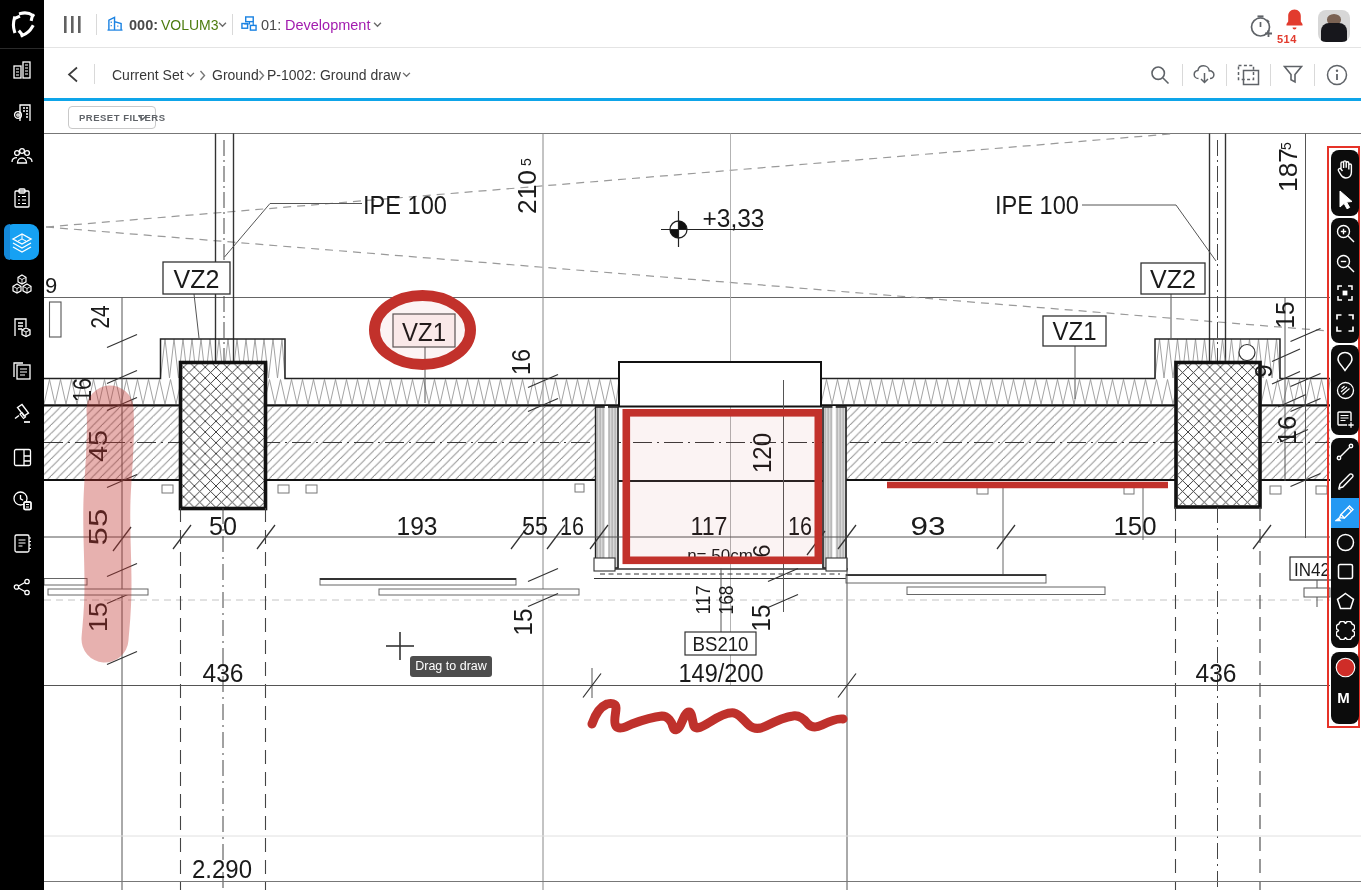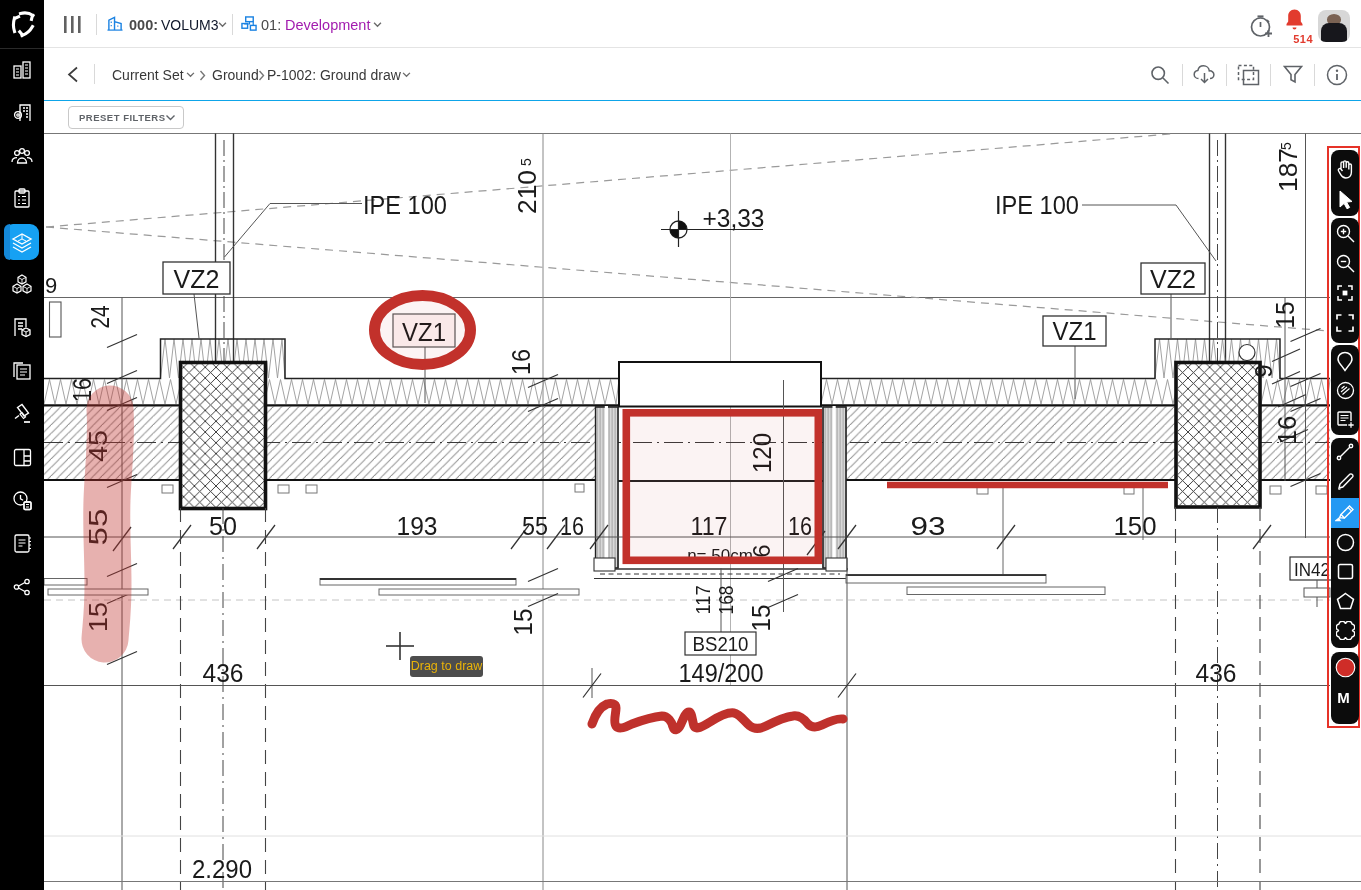--- a/index.html
+++ b/index.html
@@ -1,21 +1,21 @@
 <!DOCTYPE html>
 <html><head>
 <meta charset="utf-8">
 <style>
   * { margin:0; padding:0; box-sizing:border-box; }
   html,body { width:1361px; height:890px; overflow:hidden; background:#fff;
     font-family:"Liberation Sans", sans-serif; }
   #topbar { position:absolute; left:0; top:0; width:1361px; height:48px; z-index:2;
     background:#fff; border-bottom:1px solid #e4e4e4; }
   #crumbbar { position:absolute; left:0; top:48px; width:1361px; height:53px; z-index:2;
-    background:#fff; border-bottom:1px solid #0ea5e9; }
+    background:#fff; border-bottom:3px solid #0ea5e9; }
   #sidebar { position:absolute; left:0; top:0; width:44px; height:890px; background:#000; z-index:5; }
   #canvas { position:absolute; left:44px; top:101px; width:1317px; height:789px; background:#fff; }
   .sep { display:inline-block; width:1px; background:#d9d9d9; vertical-align:middle; }
   .icn { display:inline-block; vertical-align:middle; }
 </style>
 </head>
 <body>
 
 <div id="sidebar">
 
@@ -125,21 +125,21 @@
       <rect x="14" y="0" width="2.6" height="17" fill="#616161"></rect>
   </svg>
   <div class="sep" style="position:absolute;left:96px;top:14px;height:21px"></div>
 
   <svg class="icn" style="position:absolute;left:107px;top:15px" width="16" height="17" viewBox="0 0 17 17" fill="none" stroke="#1a82e2" stroke-width="1.5">
     <path d="M2 15.5V5l6-3v13.5M8 6.5l7 2v7"></path>
       <path d="M0.5 15.5h16" stroke-width="1.3"></path>
     <path d="M4.5 6.5v1.5M4.5 10v1.5M11.5 10.5v1.5" stroke-width="1.2"></path>
   </svg>
   <span style="position:absolute;left:129px;top:17px;font-size:14.5px;font-weight:bold;color:#4a4a4a">000:</span>
-  <span style="position:absolute;left:161px;top:17px;font-size:14px;color:#0f172a">VOLUM3</span>
+  <span style="position:absolute;left:161px;top:17px;font-size:14px;color:#4d7c0f">VOLUM3</span>
   <svg class="icn" style="position:absolute;left:218px;top:22px" width="9" height="6" viewBox="0 0 10 7" fill="none" stroke="#6b6b6b" stroke-width="1.6">
       <path d="M1 1l4 4 4-4"></path>
     </svg>
   <div class="sep" style="position:absolute;left:232px;top:14px;height:21px"></div>
 
   <svg class="icn" style="position:absolute;left:241px;top:16px" width="16" height="16" viewBox="0 0 17 17" fill="none" stroke="#1a82e2" stroke-width="1.5">
     <rect x="5" y="1" width="8" height="5"></rect>
       <rect x="1" y="8" width="6" height="5"></rect>
       <rect x="10" y="10" width="6" height="5"></rect>
     <path d="M9 6v2.5H4V8M13 6v4" stroke-width="1.3"></path>
@@ -155,21 +155,21 @@
       <path d="M12.5 9v5"></path>
       <path d="M9.5 3.5h6" stroke-width="2.2"></path>
       <path d="M19 7l2 2"></path>
     <path d="M20.5 17v7M17 20.5h7" stroke-width="1.8"></path>
   </svg>
 
   <svg class="icn" style="position:absolute;left:1284px;top:8px" width="21" height="22" viewBox="0 0 21 22">
     <path d="M10.5 1.5c-4 0-6.3 3-6.3 6.5v5.5L2.5 16v1.5h16V16l-1.7-2.5V8c0-3.5-2.3-6.5-6.3-6.5z" fill="#e23b2e"></path>
     <path d="M8.5 19.5a2 2 0 004 0z" fill="#e23b2e"></path>
   </svg>
-  <div style="position:absolute;left:1277px;top:33px;width:36px;text-align:right;font-size:11px;font-weight:bold;color:#e23b2e;letter-spacing:0.5px">514</div>
+  <div style="position:absolute;left:1277px;top:33px;width:36px;text-align:left;font-size:11px;font-weight:bold;color:#e23b2e;letter-spacing:0.5px">514</div>
 
   <div style="position:absolute;left:1318px;top:10px;width:32px;height:32px;border-radius:8px;background:#d7d7d7;overflow:hidden">
     <div style="position:absolute;left:9px;top:4px;width:14px;height:11px;border-radius:50% 50% 45% 45%;background:#7a6253"></div>
     <div style="position:absolute;left:3px;top:13px;width:26px;height:22px;border-radius:8px 8px 0 0;background:#17171c"></div>
   </div>
 </div>
 
 <div id="crumbbar">
 
   <svg class="icn" style="position:absolute;left:66px;top:18px" width="14" height="17" viewBox="0 0 14 17" fill="none" stroke="#3c3c3c" stroke-width="1.7">
@@ -704,21 +704,21 @@
         <path d="M592,724 C595,715 600,707 607,704 C611,703 616,703 616,708 C616,714 613,722 616,726 C619,730 626,727 632,724 C640,721 652,717 662,716 C668,716 672,722 673,727 C674,731 678,731 681,724 C684,717 686,712 689,712 C692,712 692,720 694,726 C696,730 702,727 710,722 C718,717 728,712 734,713 C740,714 744,721 750,726 C754,729 760,729 766,726 C774,722 784,717 793,716 C799,715 804,719 808,724 C811,727 816,728 822,725 C828,722 836,718 843,719" fill="none" stroke="#bf312c" stroke-width="9" stroke-linecap="round"></path>
       </g>
 
 <g stroke="#333" stroke-width="1.6">
         <line x1="386" y1="646" x2="414" y2="646"></line>
         <line x1="400" y1="632" x2="400" y2="660"></line>
       </g>
 </svg>
 </div>
 
-<div style="position:absolute;left:68px;top:106px;width:116px;height:23px;border:1px solid #c9c9c9;border-radius:4px;background:#fff;color:#5f6368;font-size:9.5px;font-weight:bold;letter-spacing:0.5px;line-height:21px;text-align:left;padding-left:10px;white-space:nowrap">PRESET FILTERS
+<div style="position:absolute;left:68px;top:106px;width:88px;height:23px;border:1px solid #c9c9c9;border-radius:4px;background:#fff;color:#5f6368;font-size:9.5px;font-weight:bold;letter-spacing:0.5px;line-height:21px;text-align:left;padding-left:10px;white-space:nowrap">PRESET FILTERS
   <svg class="icn" style="position:absolute;right:8px;top:8px" width="9" height="6" viewBox="0 0 9 6" fill="none" stroke="#5f6368" stroke-width="1.4">
       <path d="M0.5 0.5l4 4 4-4"></path>
     </svg>
 </div>
 
 <div id="tools" style="position:absolute;left:1327px;top:146px;width:33px;height:582px">
 
 <div style="position:absolute;left:0;top:0;width:33px;height:582px;border:2.5px solid #e63228"></div>
 
 <div style="position:absolute;left:4px;top:4px;width:28px;height:66px;background:#0c0c0c;border-radius:8px"></div>
@@ -811,13 +811,13 @@
   <path d="M3,3 A3.3,3.3 0 0 1 9.5,3 A3.3,3.3 0 0 1 16,3 A3.3,3.3 0 0 1 16,9.5 A3.3,3.3 0 0 1 16,16 A3.3,3.3 0 0 1 9.5,16 A3.3,3.3 0 0 1 3,16 A3.3,3.3 0 0 1 3,9.5 A3.3,3.3 0 0 1 3,3 Z"></path>
 </svg>
 
 <svg style="position:absolute;left:8px;top:511px" width="21" height="21" viewBox="0 0 21 21">
   <circle cx="10.5" cy="10.5" r="9.3" fill="#cf2d28" stroke="#fff" stroke-width="1.1"></circle>
 </svg>
 
 <div style="position:absolute;left:0px;top:543px;width:33px;text-align:center;color:#fff;font-weight:bold;font-size:15px">M</div>
 </div>
 
-<div style="position:absolute;left:410px;top:656px;width:73px;height:21px;background:#4d4d4d;border-radius:3px;color:#eab308;font-size:12.5px;line-height:21px;text-align:center">Drag to draw</div>
+<div style="position:absolute;left:410px;top:656px;width:82px;height:21px;background:#4d4d4d;border-radius:3px;color:#ffffff;font-size:12.5px;line-height:21px;text-align:center">Drag to draw</div>
 
 </body></html>

